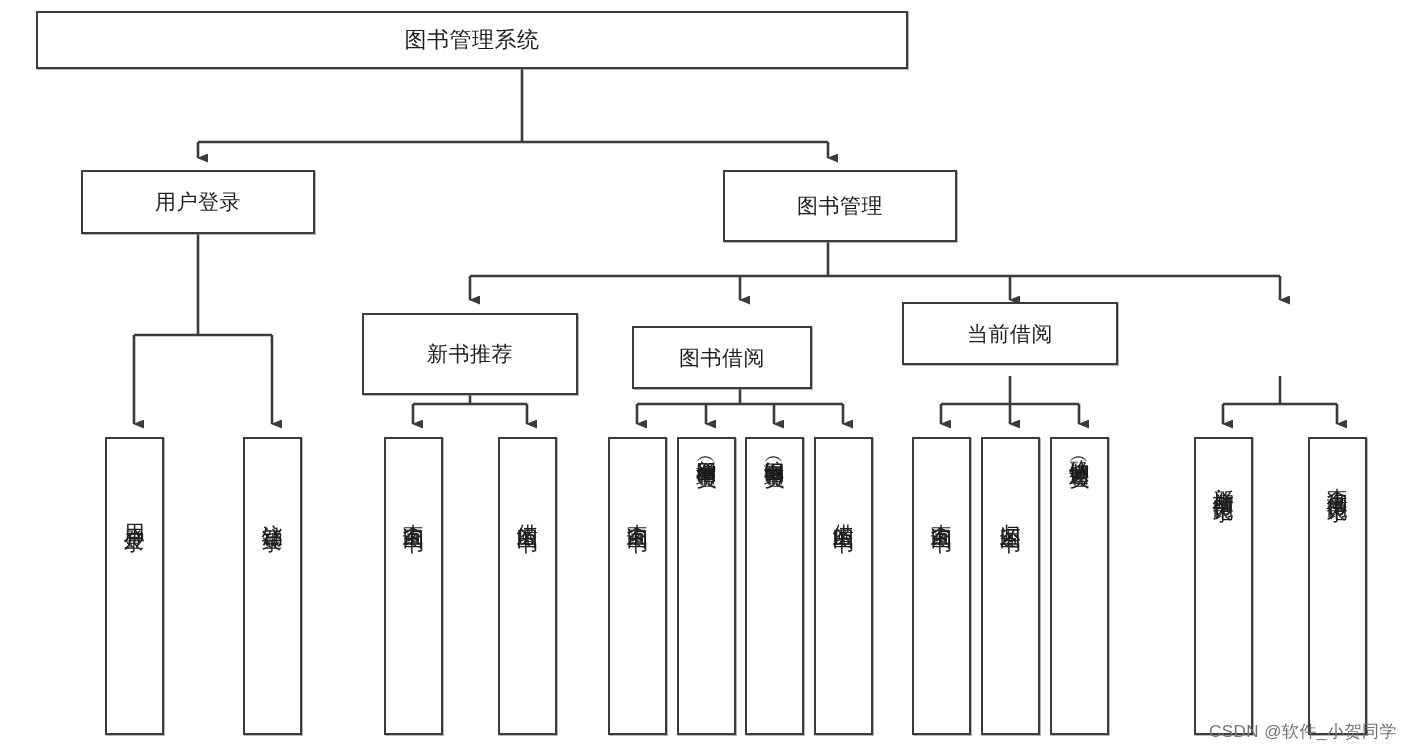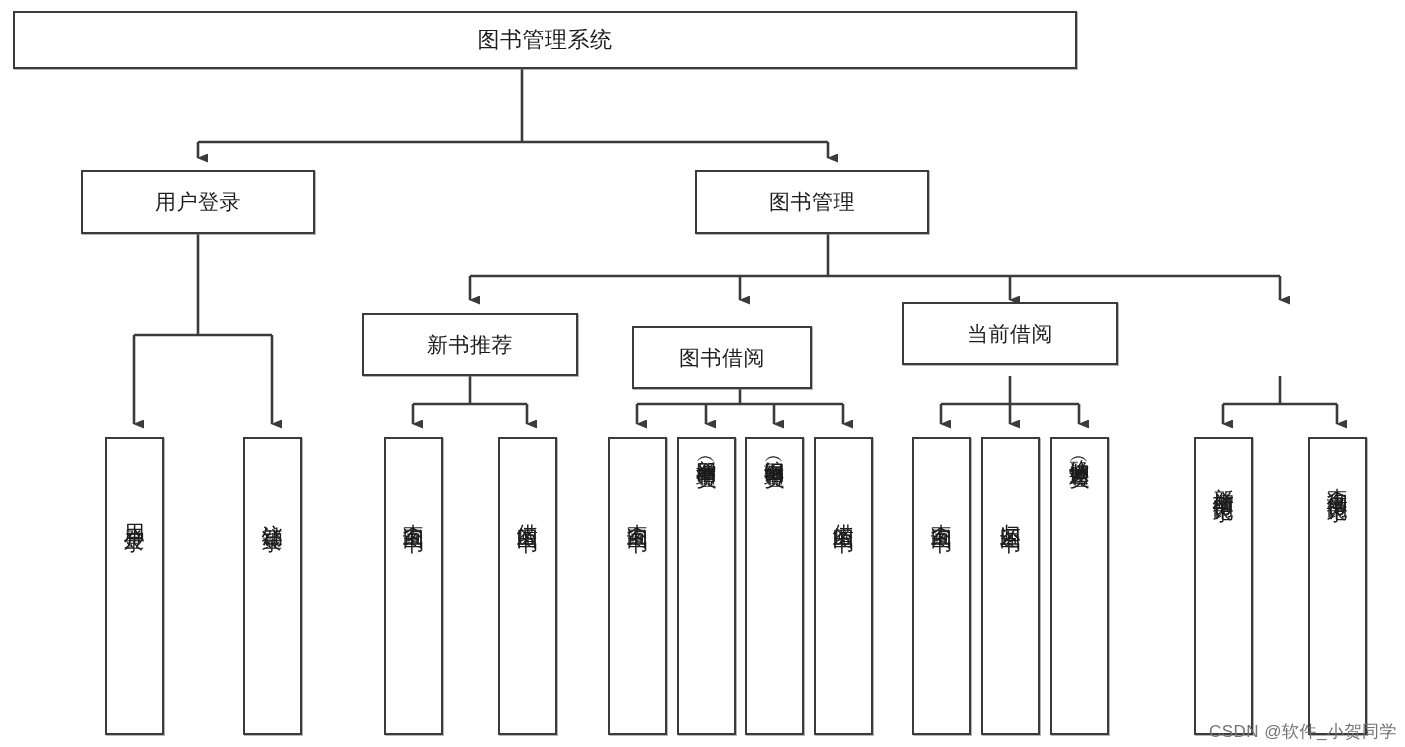--- a/index.html
+++ b/index.html
@@ -127,32 +127,32 @@
       <path d="M1010,404 L1010,424" marker-end="url(#arrowhead)"></path>
       <path d="M1079,404 L1079,424" marker-end="url(#arrowhead)"></path>
 
       <path d="M1280,376 L1280,404"></path>
       <path d="M1223,404 L1337,404"></path>
       <path d="M1223,404 L1223,424" marker-end="url(#arrowhead)"></path>
       <path d="M1337,404 L1337,424" marker-end="url(#arrowhead)"></path>
     </g>
   </svg>
 
-  <div class="node h root" style="left:13px; top:11px; width:1064px; height:58px;">
+  <div class="node h root" style="left:36px; top:11px; width:872px; height:58px;">
     <span class="lbl">图书管理系统</span>
   </div>
 
   <div class="node h" style="left:81px; top:170px; width:234px; height:64px;">
     <span class="lbl">用户登录</span>
   </div>
-  <div class="node h" style="left:695px; top:170px; width:234px; height:64px;">
+  <div class="node h" style="left:723px; top:170px; width:234px; height:72px;">
     <span class="lbl">图书管理</span>
   </div>
 
-  <div class="node h" style="left:362px; top:313px; width:216px; height:63px;">
+  <div class="node h" style="left:362px; top:313px; width:216px; height:82px;">
     <span class="lbl">新书推荐</span>
   </div>
   <div class="node h" style="left:632px; top:326px; width:180px; height:63px;align-items:center;">
     <span class="lbl">图书借阅</span>
   </div>
   <div class="node h" style="left:902px; top:302px; width:216px; height:63px;">
     <span class="lbl">当前借阅</span>
   </div>
 
   <div class="node v" style="left:105px; top:437px; width:59px; height:298px; padding-top:68px;">

